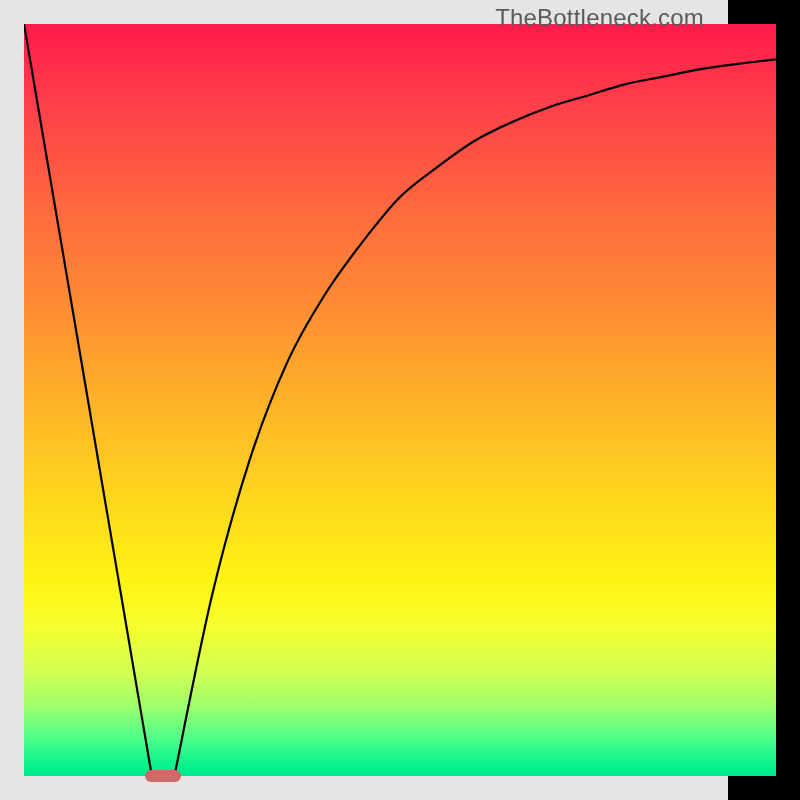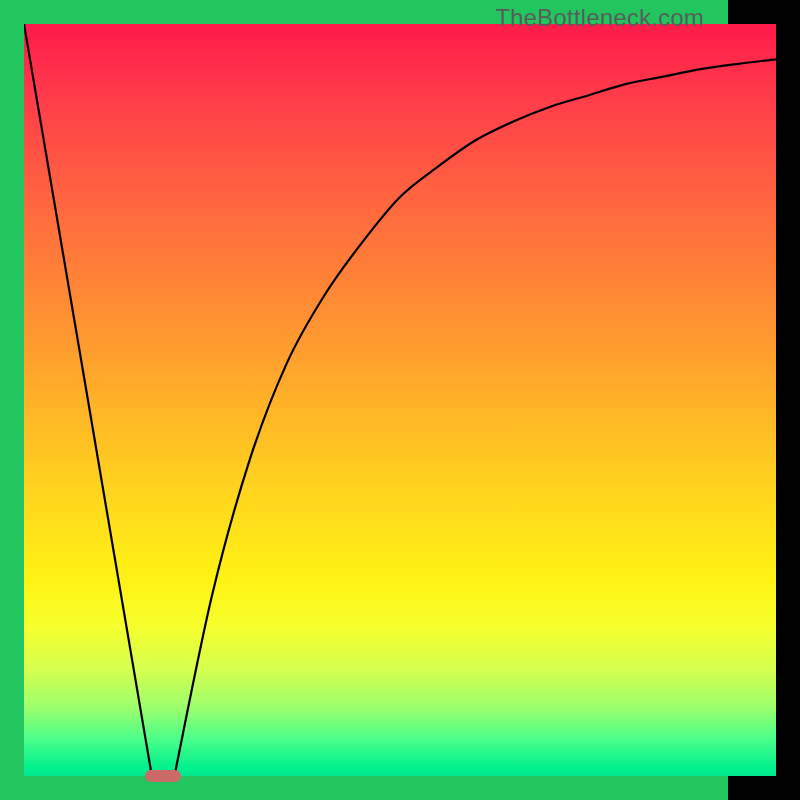--- a/index.html
+++ b/index.html
@@ -1,21 +1,21 @@
 <!DOCTYPE html>
 <html><head>
 <meta charset="utf-8">
 <style>
   * { margin: 0; padding: 0; box-sizing: border-box; }
   html, body { width: 800px; height: 800px; overflow: hidden; background: #000; }
   .frame {
     position: relative;
     width: 728px;
     height: 800px;
-    background: #22c55e;
+    background: #e5e5e5;
   }
   .watermark {
     position: absolute;
     top: 4px;
     right: 24px;
     font-family: Arial, Helvetica, sans-serif;
     font-size: 24px;
     font-weight: 500;
     color: #5a5a5a;
     letter-spacing: 0.2px;

